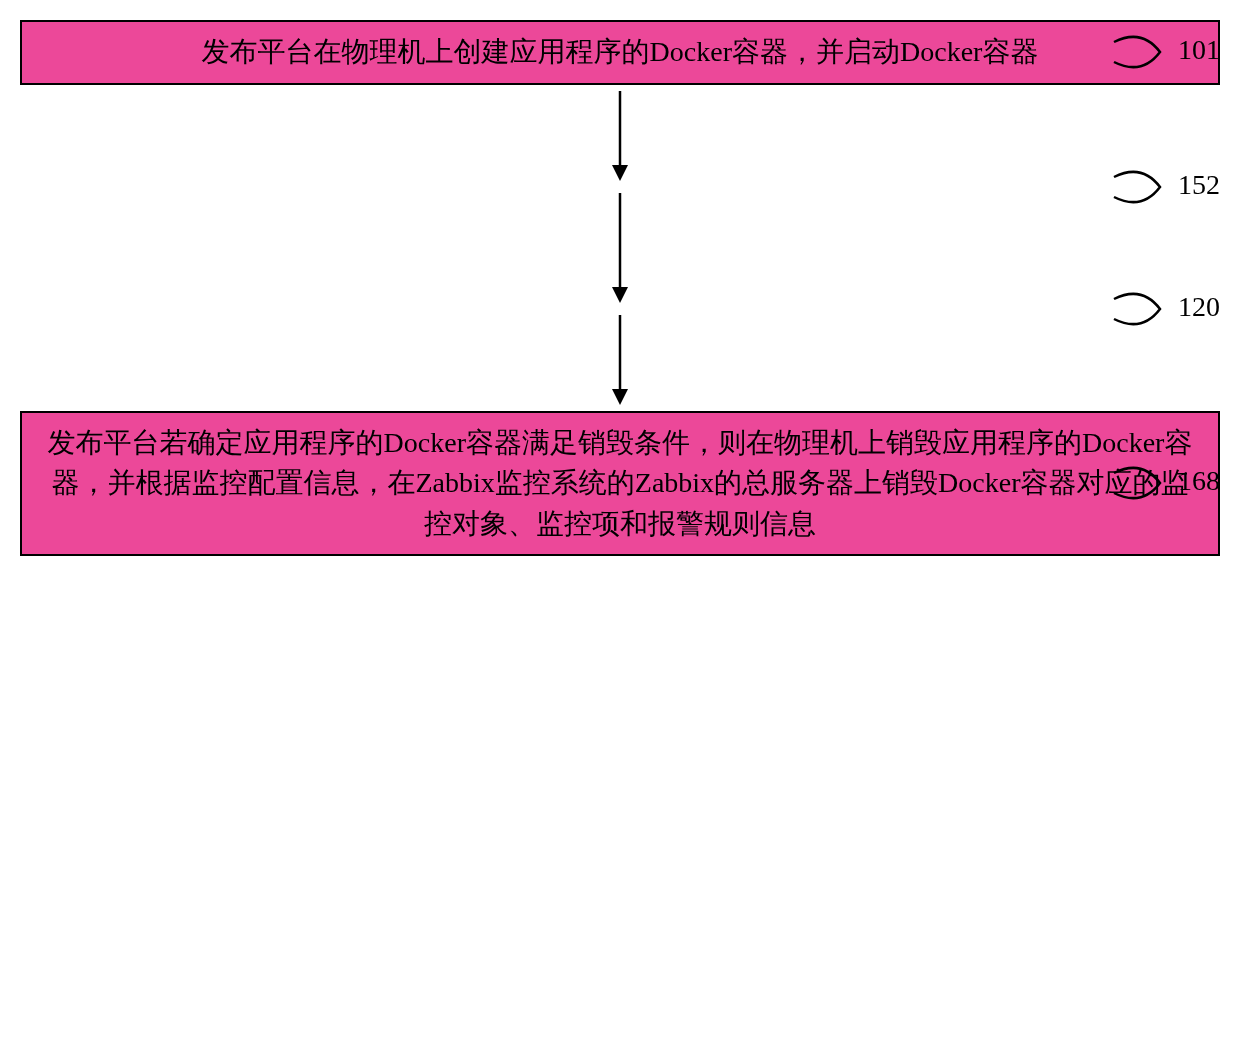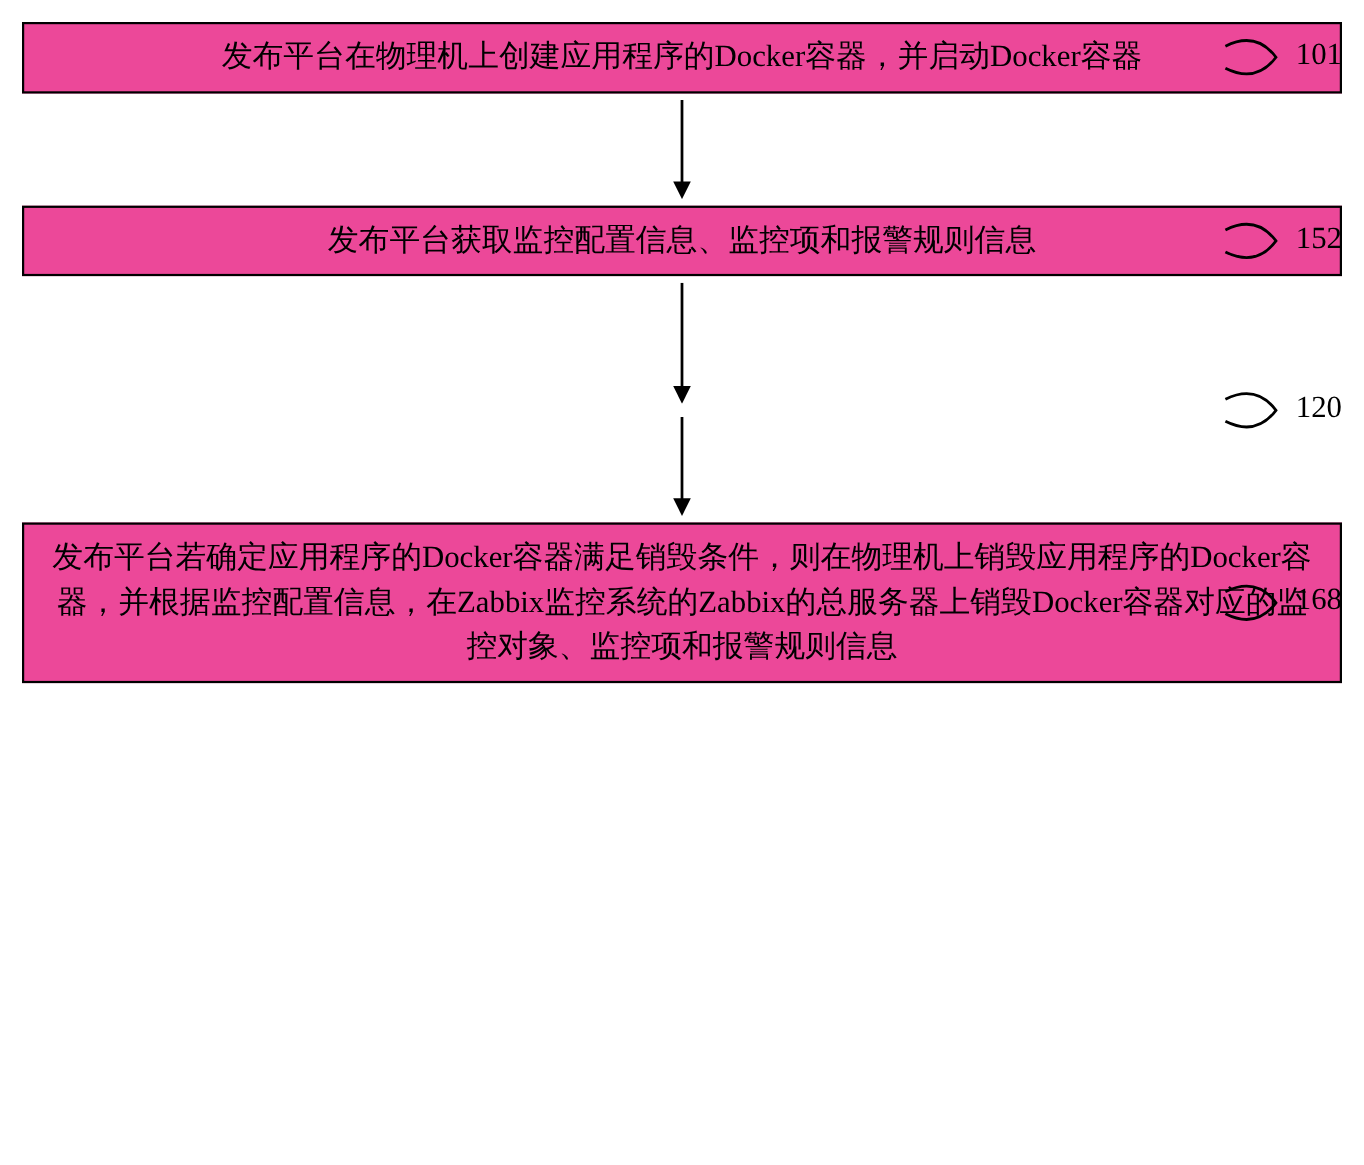--- a/index.html
+++ b/index.html
@@ -75,23 +75,20 @@
   <div class="arrow-wrap">
     <span class="arrow">
       <svg width="30" height="90" viewBox="0 0 30 90">
         <line x1="15" y1="0" x2="15" y2="78" stroke="#000" stroke-width="2.5"></line>
         <polygon points="15,90 7,74 23,74" fill="#000"></polygon>
       </svg>
     </span>
   </div>
 
   <div class="row">
-    <div class="step-box">
-      <span>发布平台获取监控配置信息、监控项和报警规则信息</span>
-    </div>
     <div class="step-label">
       <span class="swoosh">
         <svg width="60" height="36" viewBox="0 0 60 36">
           <path d="M2 8 Q 30 -6 48 18 Q 30 42 2 28" fill="none" stroke="#000" stroke-width="2.5"></path>
         </svg>
       </span>
       <span>152</span>
     </div>
   </div>
 

